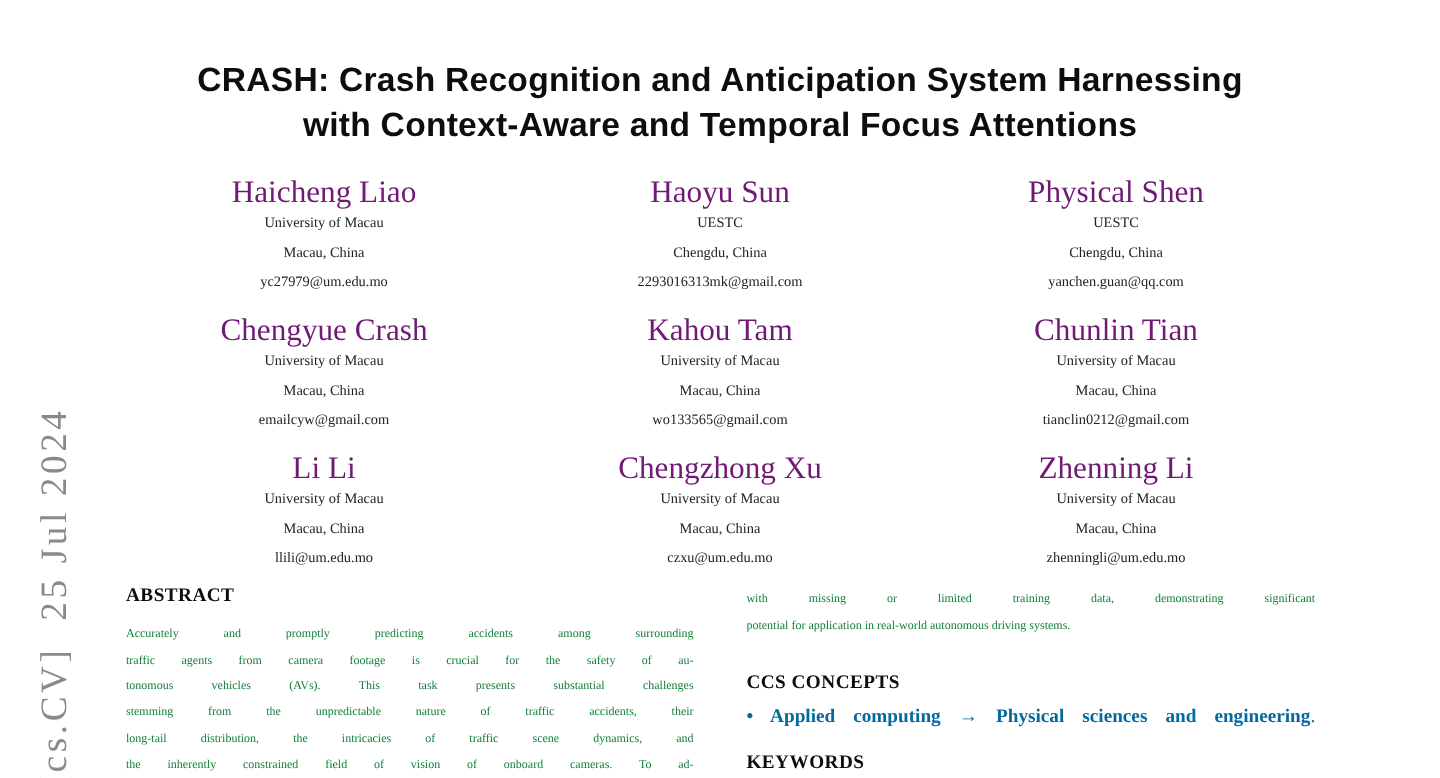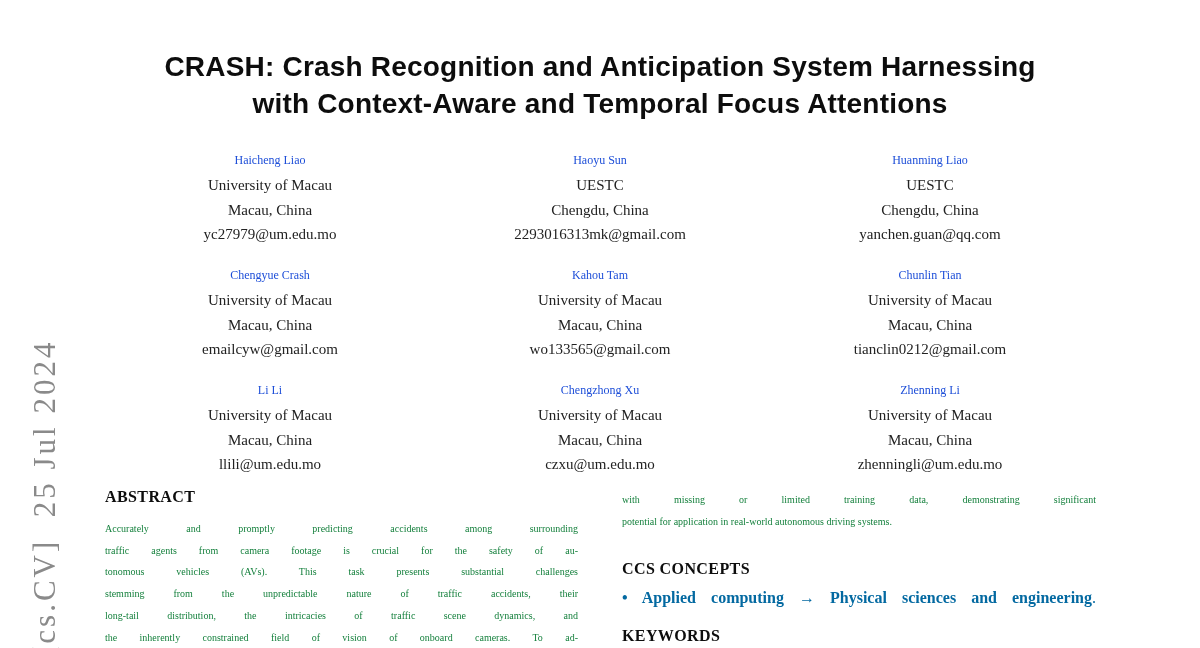--- a/index.html
+++ b/index.html
@@ -47,29 +47,29 @@
     position: absolute;
     left: 105px;
     top: 147px;
     width: 990px;
     display: grid;
     grid-template-columns: 1fr 1fr 1fr;
     grid-auto-rows: 115px;
   }
   .author { text-align: center; }
   .author .name {
-    font-size: 12px;
+    font-size: 26px;
     line-height: 26px;
-    color: #1d4ed8;
+    color: #701a75;
     text-align: center;
   }
   .author .affil,
   .author .loc,
   .author .email {
-    font-size: 15px;
+    font-size: 12px;
     line-height: 24.5px;
     color: #222222;
   }
 
   
   .col-left {
     position: absolute;
     left: 105px;
     top: 485px;
     width: 473px;
@@ -137,21 +137,21 @@
       <div class="loc">Macau, China</div>
       <div class="email">yc27979@um.edu.mo</div>
     </div>
     <div class="author">
       <div class="name">Haoyu Sun</div>
       <div class="affil">UESTC</div>
       <div class="loc">Chengdu, China</div>
       <div class="email">2293016313mk@gmail.com</div>
     </div>
     <div class="author">
-      <div class="name">Huanming Liao</div>
+      <div class="name">Physical Shen</div>
       <div class="affil">UESTC</div>
       <div class="loc">Chengdu, China</div>
       <div class="email">yanchen.guan@qq.com</div>
     </div>
     <div class="author">
       <div class="name">Chengyue Crash</div>
       <div class="affil">University of Macau</div>
       <div class="loc">Macau, China</div>
       <div class="email">emailcyw@gmail.com</div>
     </div>

